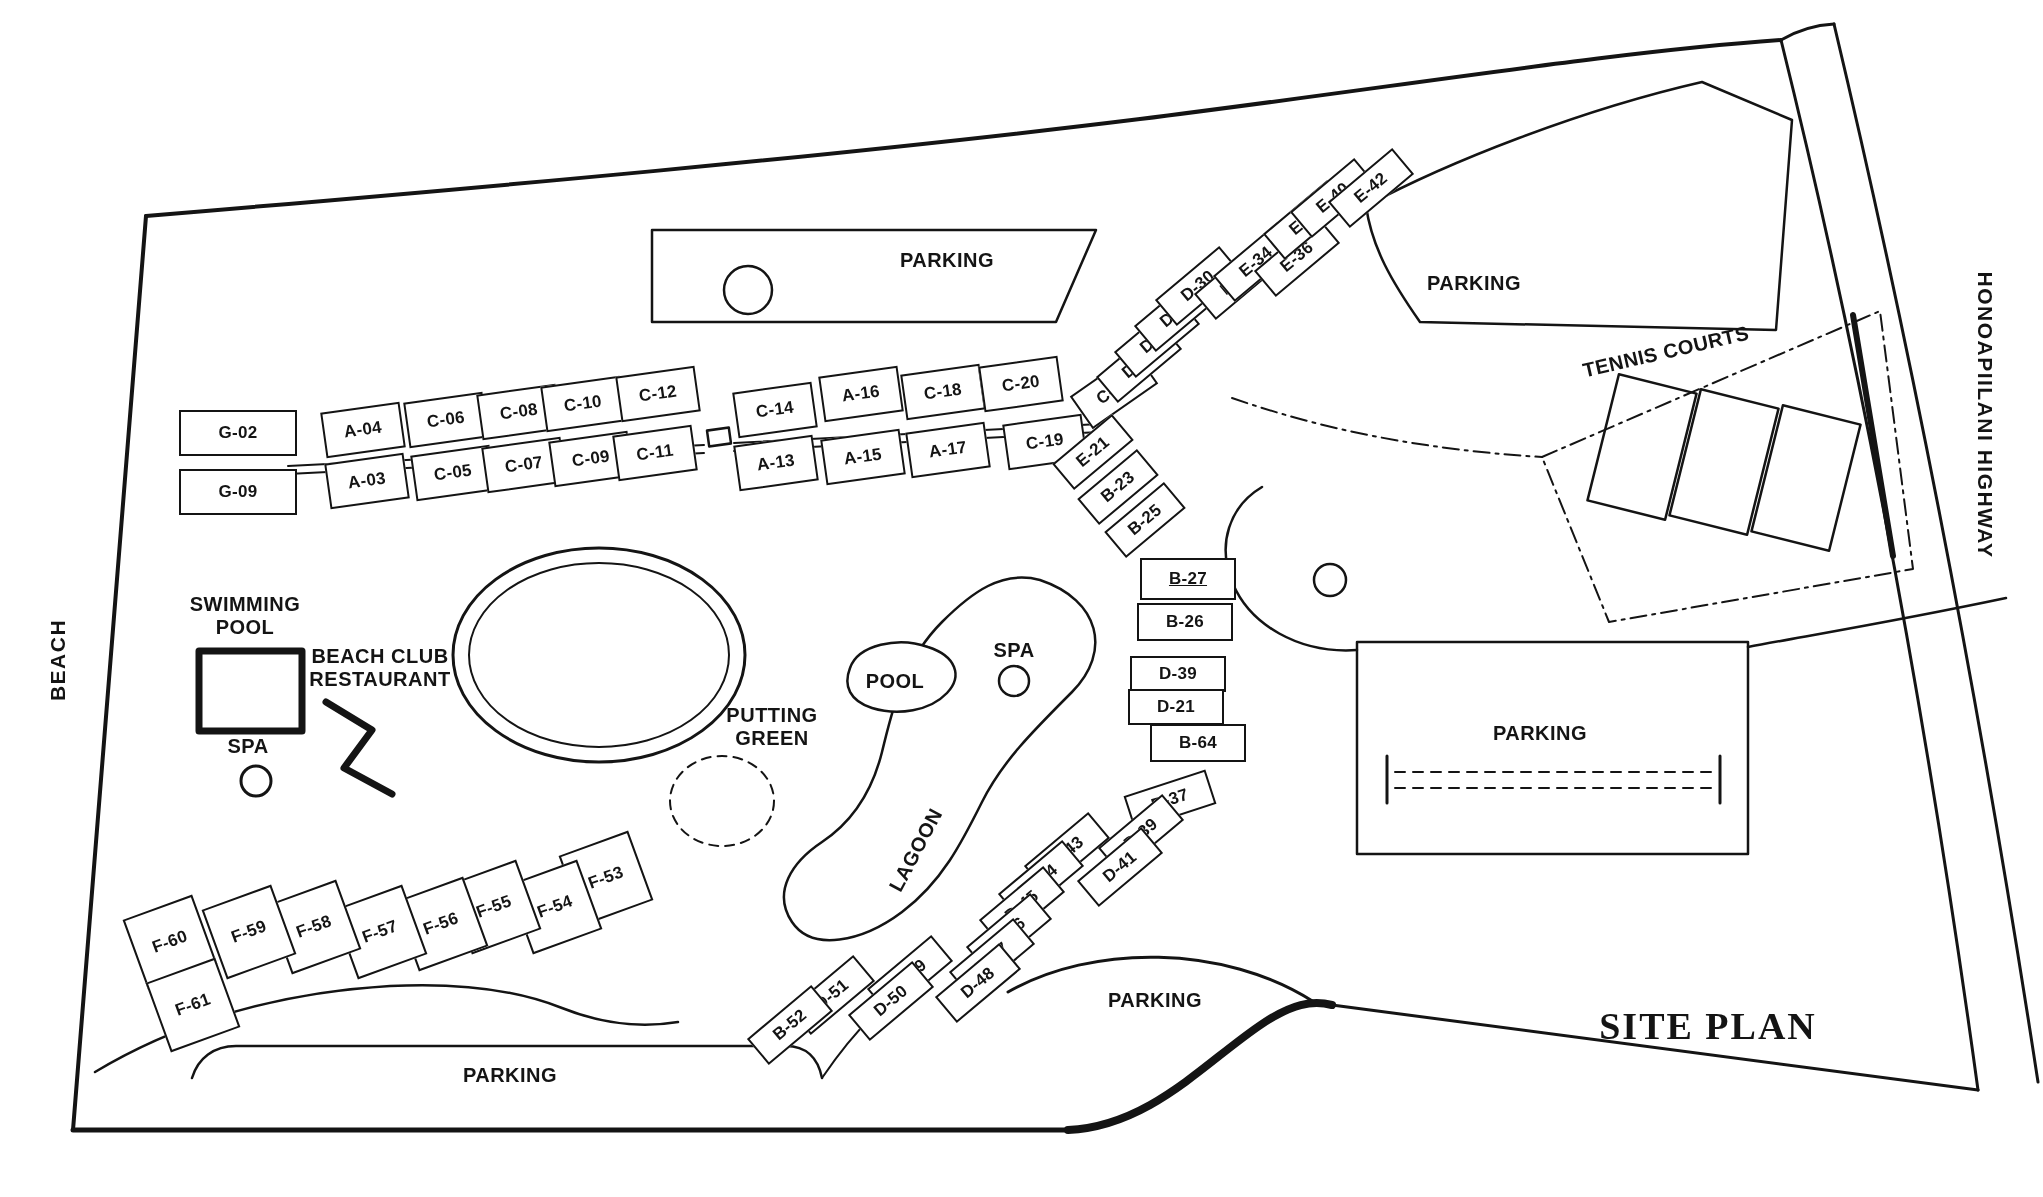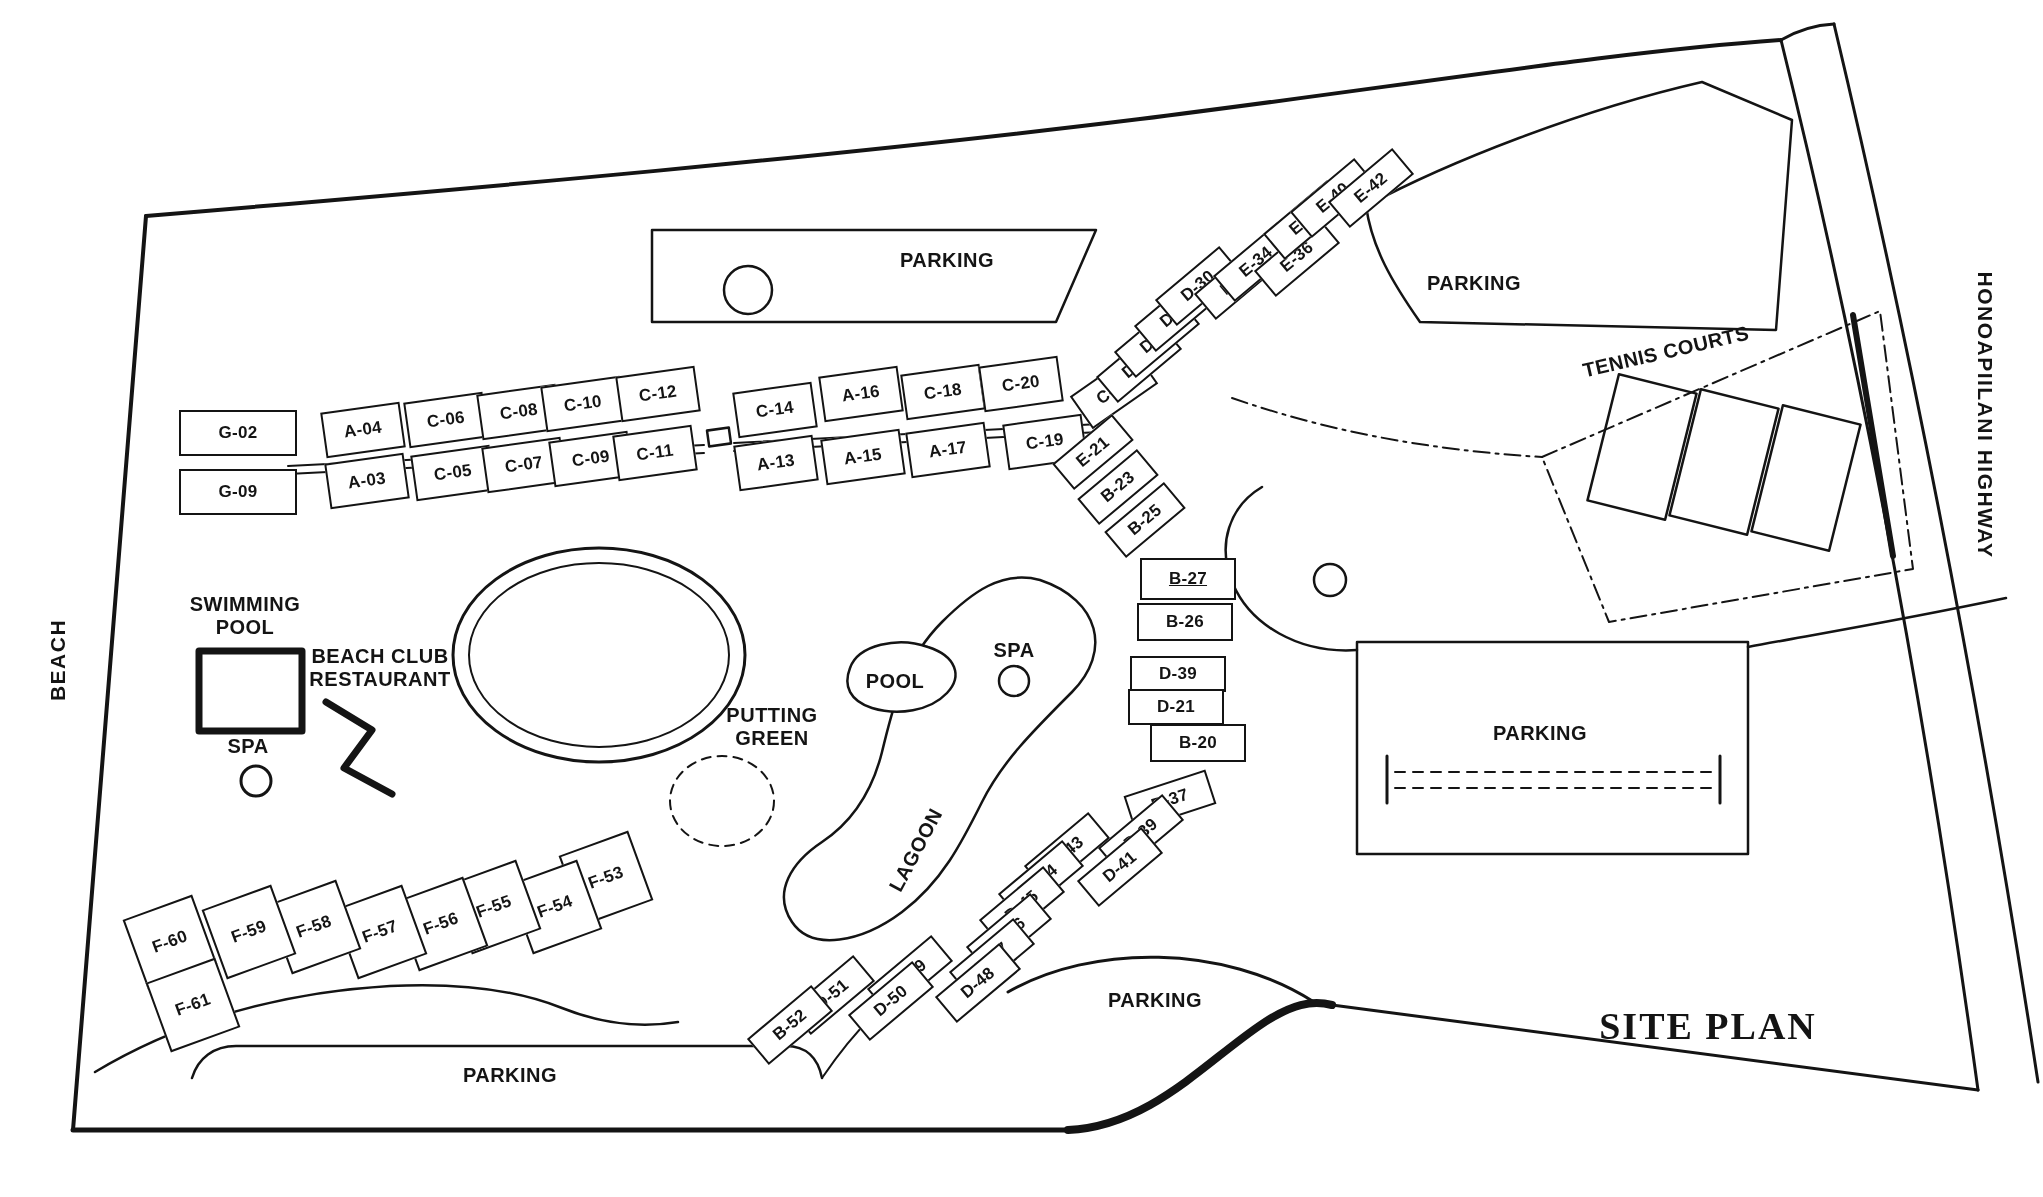--- a/index.html
+++ b/index.html
@@ -135,21 +135,21 @@
       <div class="building" style="width: 84px; height: 34px; left: 1237px; top: 280px; --rot: -40deg;">E-32</div>
       <div class="building" style="width: 84px; height: 34px; left: 1256px; top: 262px; --rot: -40deg;">E-34</div>
       <div class="building" style="width: 84px; height: 34px; left: 1297px; top: 257px; --rot: -40deg;">E-36</div>
       <div class="building" style="width: 84px; height: 34px; left: 1306px; top: 220px; --rot: -40deg;">E-38</div>
       <div class="building" style="width: 84px; height: 34px; left: 1333px; top: 198px; --rot: -40deg;">E-40</div>
       <div class="building" style="width: 84px; height: 34px; left: 1371px; top: 188px; --rot: -40deg;">E-42</div>
       <div class="building" style="width: 96px; height: 42px; left: 1188px; top: 579px; text-decoration: underline; --rot: 0deg;">B-27</div>
       <div class="building" style="width: 96px; height: 38px; left: 1185px; top: 622px; --rot: 0deg;">B-26</div>
       <div class="building" style="width: 96px; height: 36px; left: 1178px; top: 674px; --rot: 0deg;">D-39</div>
       <div class="building" style="width: 96px; height: 36px; left: 1176px; top: 707px; --rot: 0deg;">D-21</div>
-      <div class="building" style="width: 96px; height: 38px; left: 1198px; top: 743px; --rot: 0deg;">B-20</div>
+      <div class="building" style="width: 96px; height: 38px; left: 1198px; top: 743px; --rot: 0deg;">B-64</div>
       <div class="building" style="width: 86px; height: 36px; left: 1170px; top: 800px; --rot: -18deg;">B-37</div>
       <div class="building" style="width: 84px; height: 34px; left: 1141px; top: 834px; --rot: -40deg;">D-39</div>
       <div class="building" style="width: 84px; height: 34px; left: 1120px; top: 867px; --rot: -40deg;">D-41</div>
       <div class="building" style="width: 84px; height: 34px; left: 1067px; top: 852px; --rot: -40deg;">D-43</div>
       <div class="building" style="width: 84px; height: 34px; left: 1041px; top: 880px; --rot: -40deg;">D-44</div>
       <div class="building" style="width: 84px; height: 34px; left: 1022px; top: 906px; --rot: -40deg;">D-45</div>
       <div class="building" style="width: 84px; height: 34px; left: 1009px; top: 933px; --rot: -40deg;">D-46</div>
       <div class="building" style="width: 84px; height: 34px; left: 992px; top: 958px; --rot: -40deg;">D-47</div>
       <div class="building" style="width: 84px; height: 34px; left: 978px; top: 983px; --rot: -40deg;">D-48</div>
       <div class="building" style="width: 84px; height: 34px; left: 910px; top: 975px; --rot: -40deg;">D-49</div>

